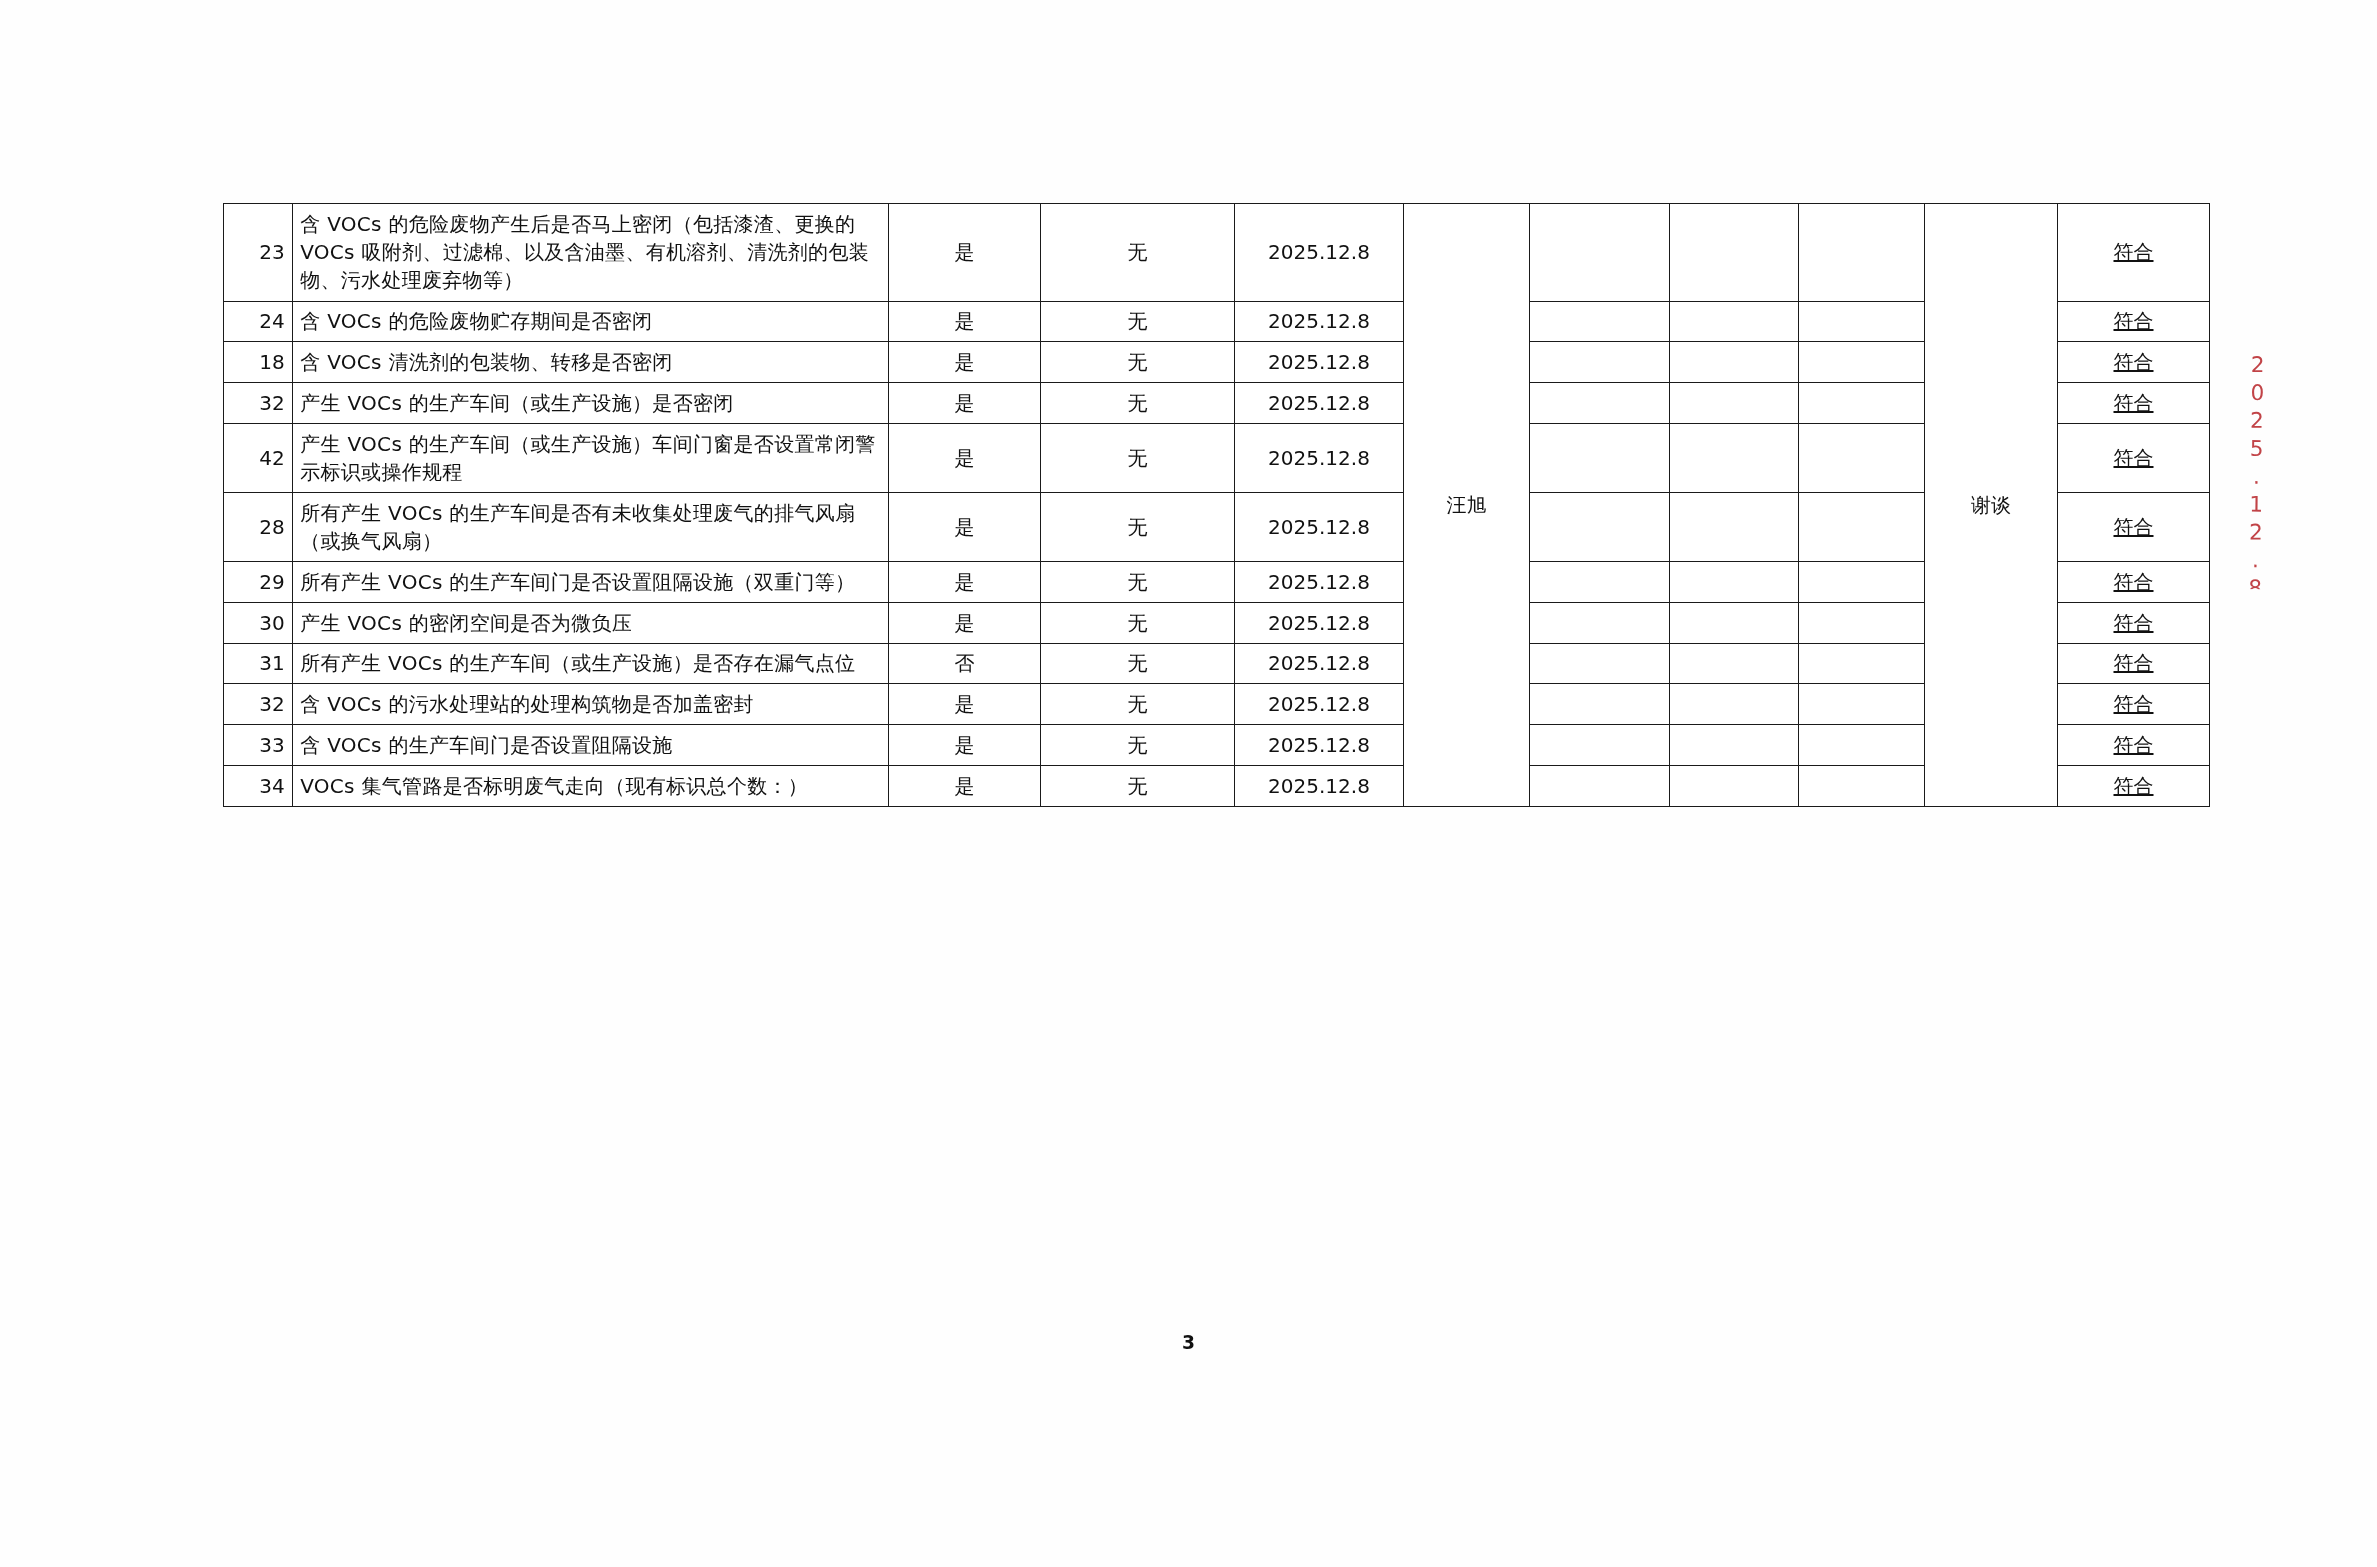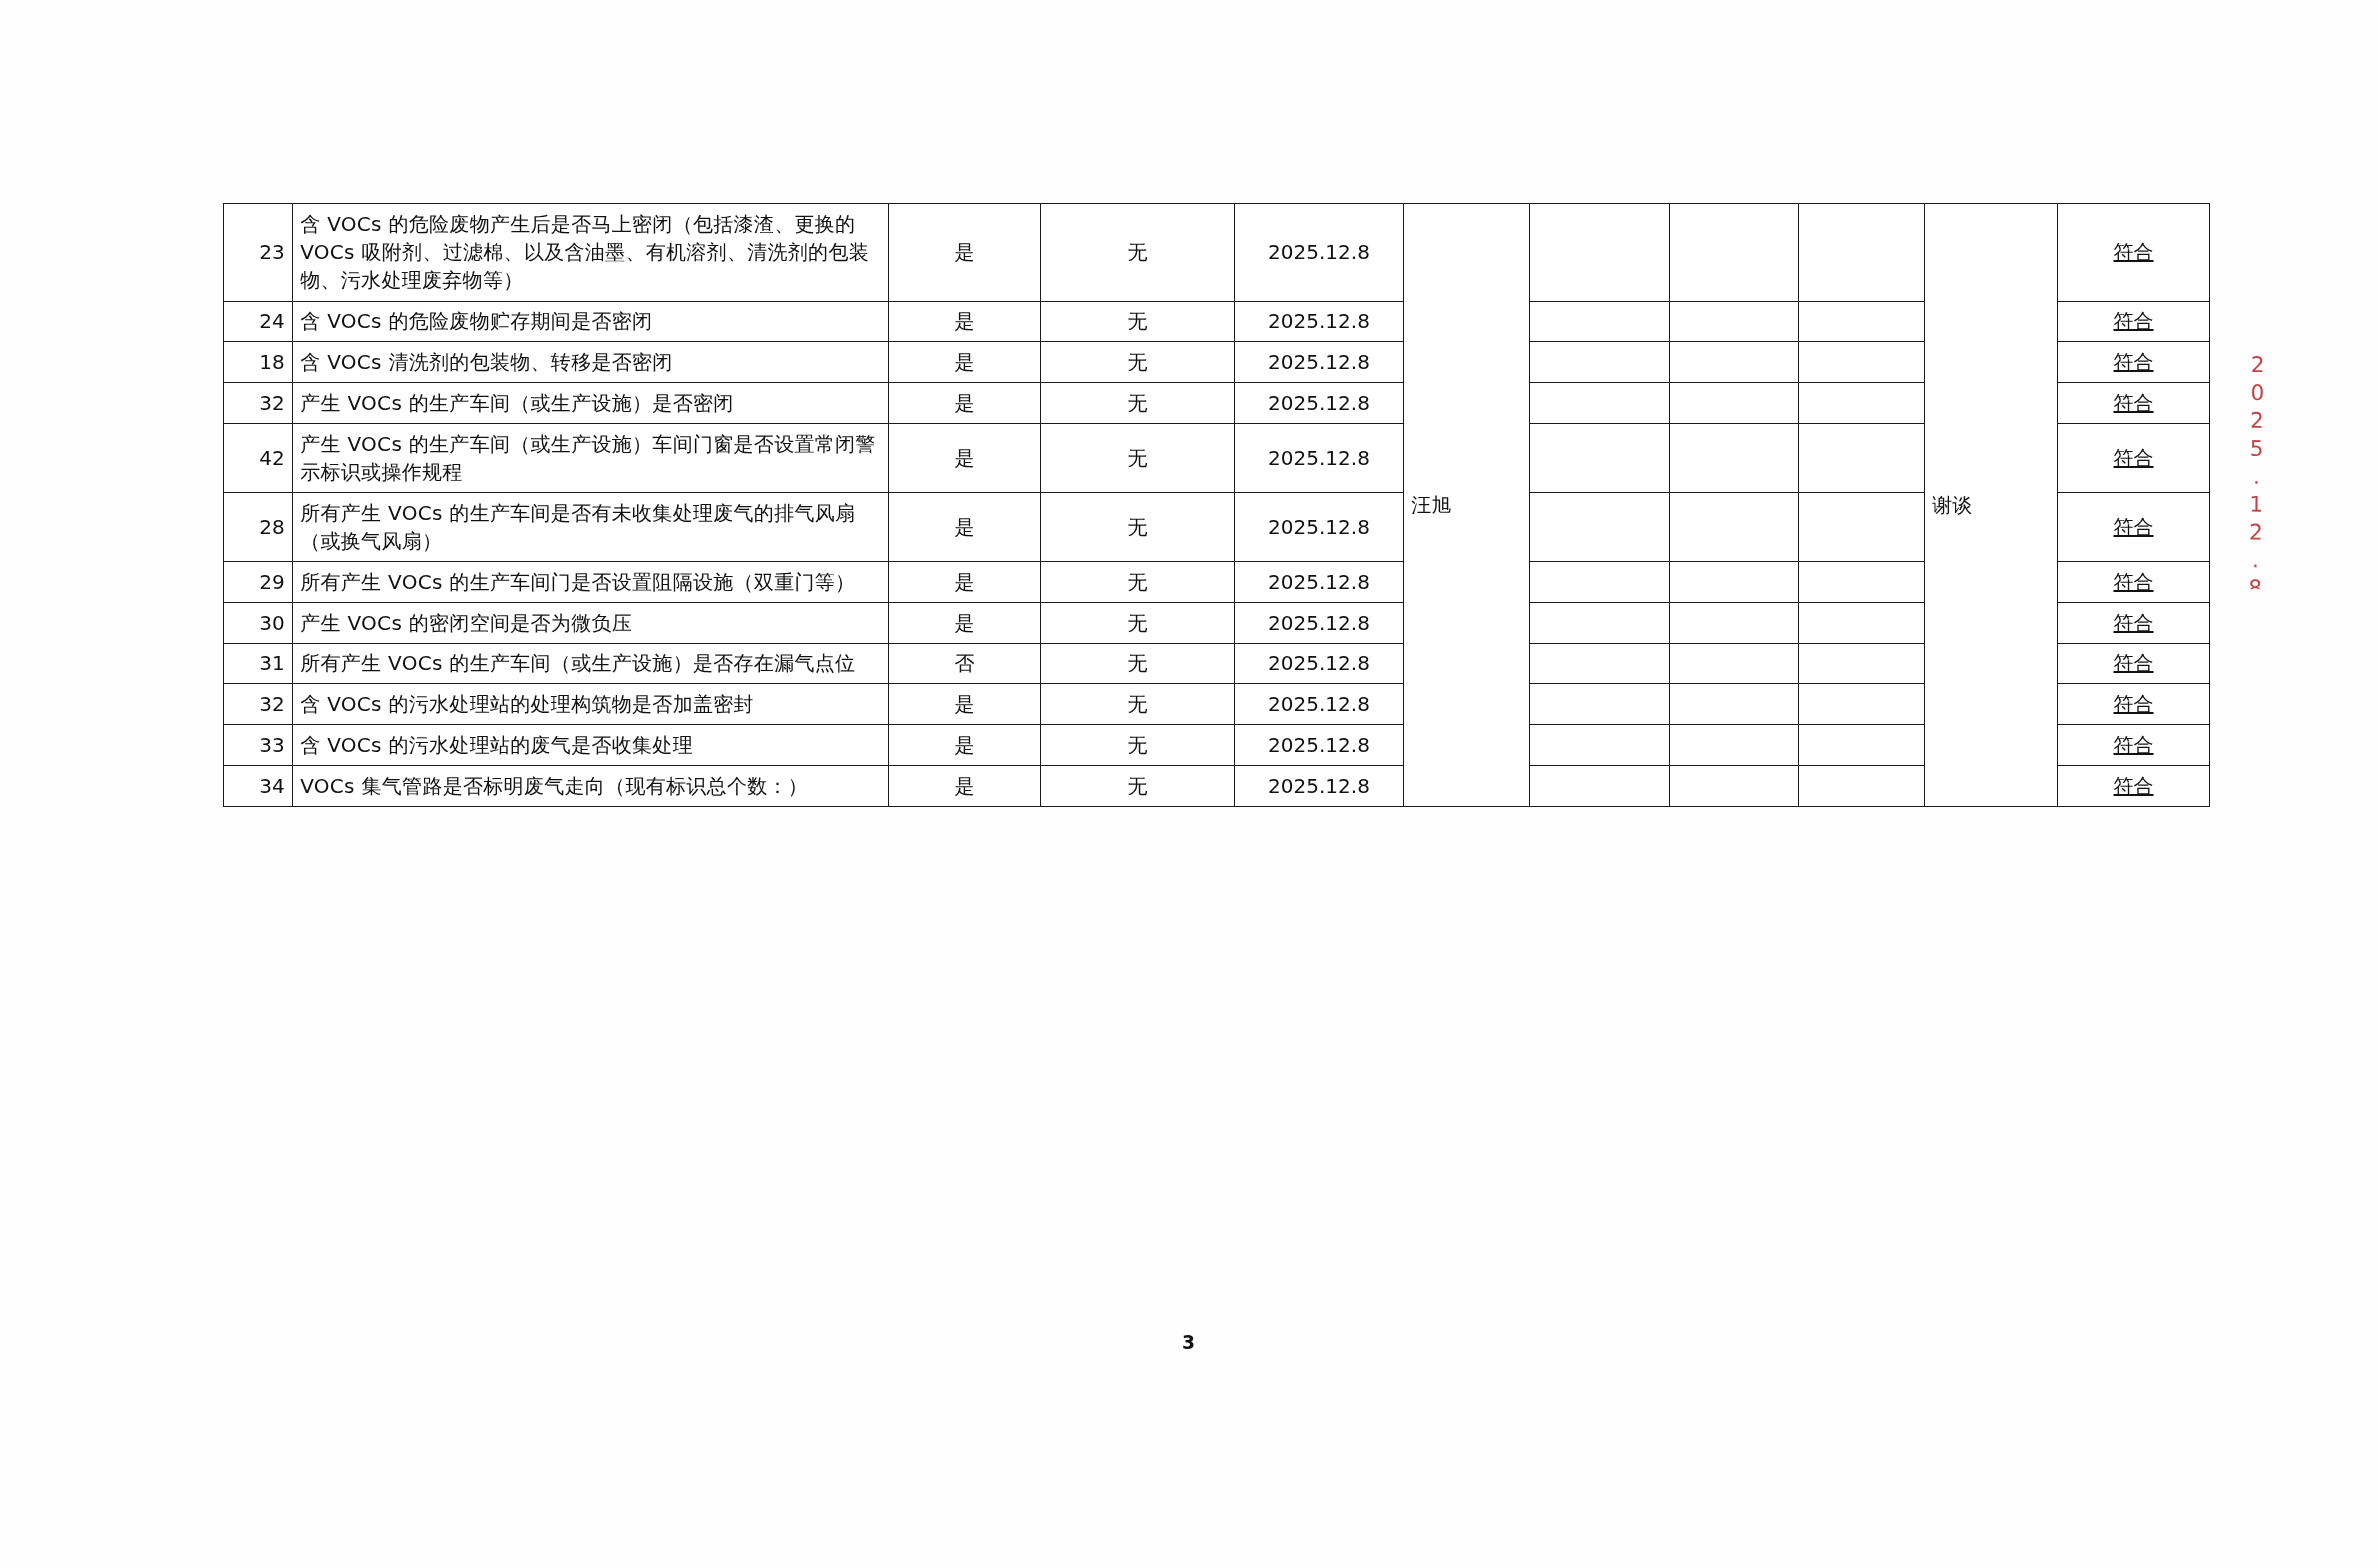--- a/index.html
+++ b/index.html
@@ -60,21 +60,21 @@
   col.c-b2      { width: 129px; }
   col.c-b3      { width: 126px; }
   col.c-sign    { width: 133px; }
   col.c-result  { width: 152px; }
 
   td.no      { text-align: right; font-size: 20px; }
   td.item    { text-align: left; letter-spacing: 0.3px; }
   td.ctr     { text-align: center; }
   td.blank   { text-align: center; }
   td.result  { text-align: center; vertical-align: top; padding-top: 7.2px; text-decoration: underline; }
-  td.merged  { vertical-align: middle; }
+  td.merged  { text-align: center; vertical-align: middle; }
 
   .page-number {
     position: absolute;
     left: 0;
     top: 1332px;
     width: 2377px;
     text-align: center;
     font-family: "DejaVu Sans", "Liberation Sans", sans-serif;
     font-size: 18.7px;
     font-weight: bold;
@@ -240,21 +240,21 @@
           <td class="ctr">无</td>
           <td class="ctr">2025.12.8</td>
           <td class="blank"></td>
           <td class="blank"></td>
           <td class="blank"></td>
           <td class="result">符合</td>
         </tr>
 
         <tr>
           <td class="no">33</td>
-          <td class="item">含 VOCs 的污水处理站的废气是否收集处理</td>
+          <td class="item">含 VOCs 的生产车间门是否设置阻隔设施</td>
           <td class="ctr">是</td>
           <td class="ctr">无</td>
           <td class="ctr">2025.12.8</td>
           <td class="blank"></td>
           <td class="blank"></td>
           <td class="blank"></td>
           <td class="result">符合</td>
         </tr>
 
         <tr>

